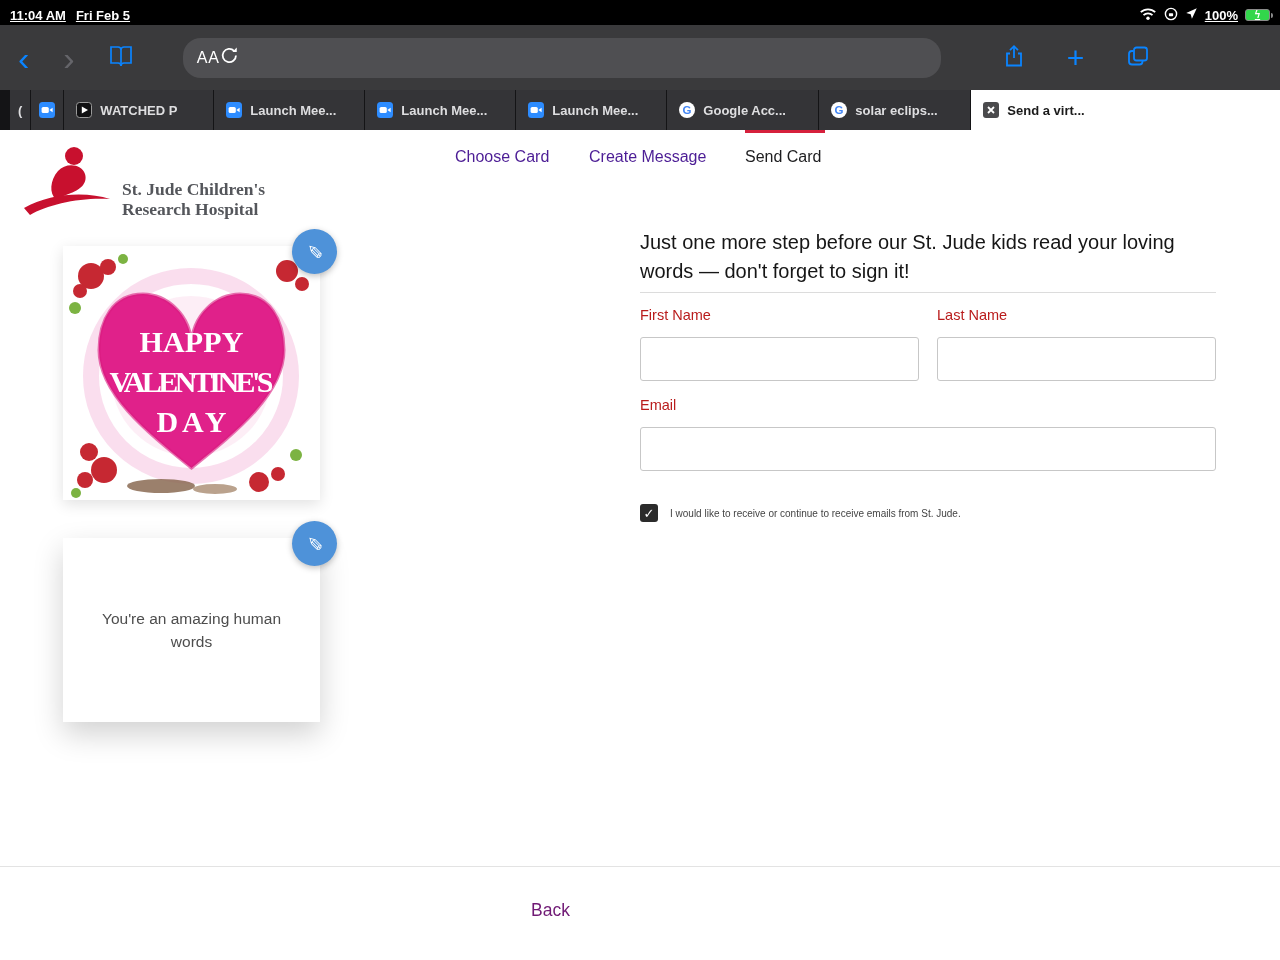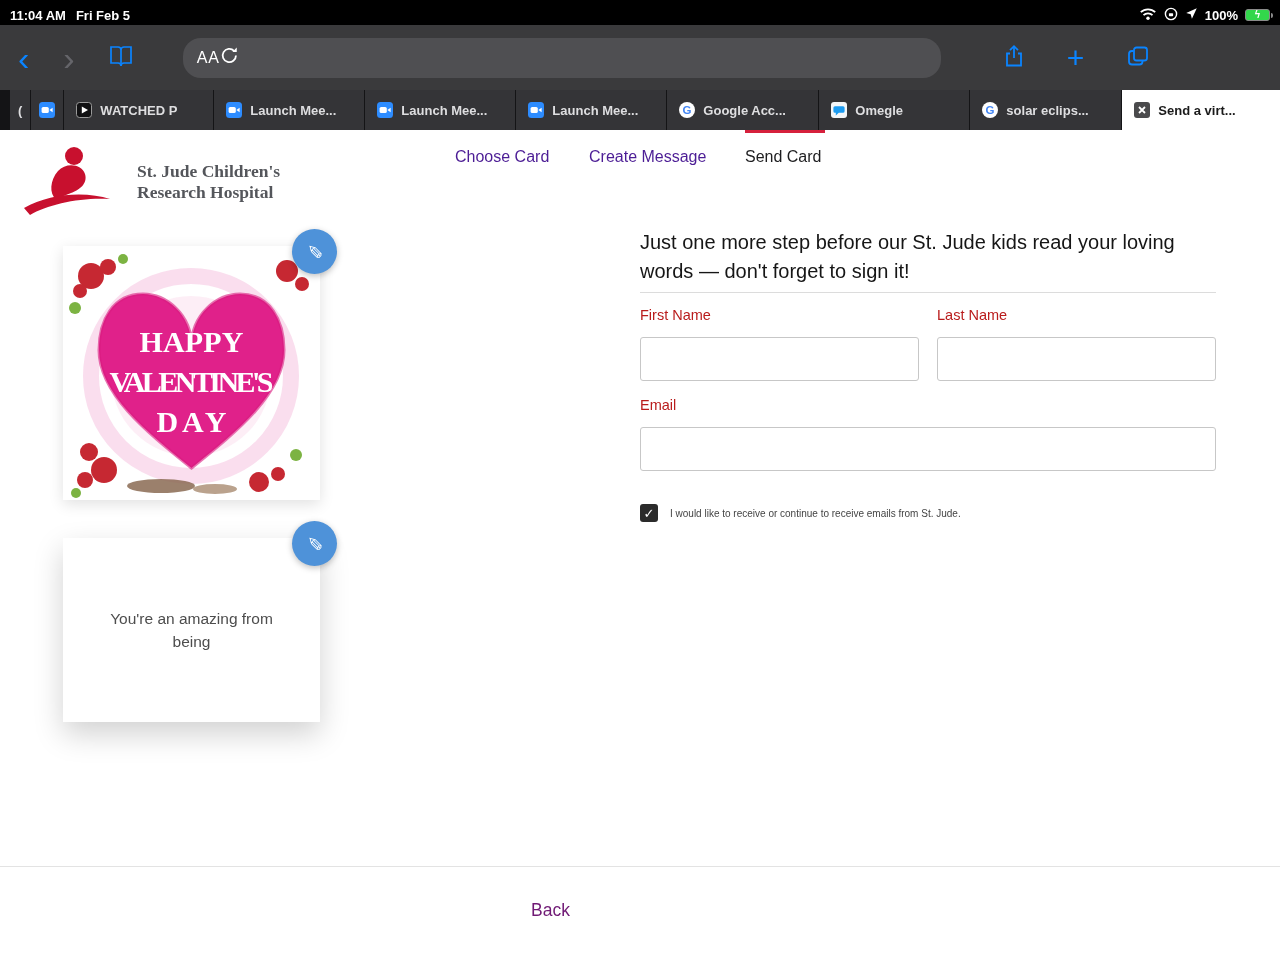--- a/index.html
+++ b/index.html
@@ -3,21 +3,21 @@
 <meta charset="utf-8">
 <style>
   * { margin:0; padding:0; box-sizing:border-box; }
   html,body { width:1280px; height:960px; background:#000; }
   .screen { position:relative; width:1280px; height:960px; overflow:hidden;
             font-family:"Liberation Sans", sans-serif; background:#fff; }
 
   
   .statusbar { position:absolute; top:0; left:0; right:0; height:25px; background:#000;
                color:#fff; display:flex; justify-content:space-between; align-items:center;
-               padding:15px 10px; font-size:13px; font-weight:700; }
+               padding:15px 10px; font-size:13px; font-weight:700;text-decoration:underline; }
   .statusbar .left { display:flex; gap:10px; align-items:center; }
   .statusbar .right { display:flex; gap:7px; align-items:center; }
   .batt { position:relative; width:25px; height:12px; border:1px solid #8a8a8a; border-radius:3px; background:#32d74b; display:flex; align-items:center; justify-content:center; }
   .batt .bolt { color:#fff; font-size:10px; line-height:1; font-weight:700; }
   .batt::after { content:""; position:absolute; right:-4px; top:3px; width:2.5px; height:5px; background:#8a8a8a; border-radius:0 2px 2px 0; }
 
   
   .toolbar { position:absolute; top:25px; left:0; right:0; height:65px; background:#3a3a3c;
              display:flex; align-items:center; padding:0 18px; }
   .navgrp { display:flex; align-items:center; gap:34px; margin-right:50px; }
@@ -43,21 +43,21 @@
   .favicon { width:16px; height:16px; flex:0 0 16px; }
 
   
   .content { position:absolute; top:130px; left:0; right:0; bottom:0; background:#fff; }
 
   .step-indicator { position:absolute; top:0; left:745px; width:80px; height:3px; background:#d6203c; }
   .step { position:absolute; top:18px; font-size:16px; color:#4c1d95; }
   .step.active { color:#1d1d1f; }
   .step.s0 { left:455px; } .step.s1 { left:589px; } .step.s2 { left:745px; }
 
-  .logo { position:absolute; left:20px; top:14px; display:flex; align-items:center; gap:25px; }
+  .logo { position:absolute; left:20px; top:14px; display:flex; align-items:flex-end; gap:10px; }
   .logo-text { font-family:"Liberation Serif", serif; font-weight:700; font-size:17.5px;
                color:#54565b; line-height:1.18; }
 
   .card-front { position:absolute; left:63px; top:116px; width:257px; height:254px;
                 background:#fff; box-shadow:0 4px 14px rgba(0,0,0,.12); }
   .card-msg   { position:absolute; left:63px; top:408px; width:257px; height:184px;
                 background:#fff; box-shadow:0 12px 28px rgba(0,0,0,.18);
                 display:flex; align-items:center; justify-content:center; }
   .card-msg .txt { width:200px; text-align:center; color:#4d4d4d; font-size:15.5px; line-height:1.5; }
   .edit-btn { position:absolute; width:45px; height:45px; border-radius:50%; background:#4e92d9;
@@ -209,27 +209,20 @@
           <path d="M10.4 8l3.2-2.2v4.4Z" fill="#fff"></path>
         </svg>
       <span>Launch Mee...</span>
     </div>
     <div class="tab" style="width:152px">
       <svg class="favicon" viewBox="0 0 16 16">
           <circle cx="8" cy="8" r="8" fill="#fff"></circle>
           <text x="8" y="12.2" text-anchor="middle" font-size="11.5" font-weight="bold" fill="#4285F4" font-family="Liberation Sans, sans-serif">G</text>
         </svg>
       <span>Google Acc...</span>
-    </div>
-    <div class="tab" style="width:151px">
-      <svg class="favicon" viewBox="0 0 16 16">
-          <rect width="16" height="16" rx="3" fill="#f4f6f8"></rect>
-          <path d="M4 4.2h8a1.6 1.6 0 0 1 1.6 1.6v3.4a1.6 1.6 0 0 1-1.6 1.6H7.8l-3 2.6v-2.6H4a1.6 1.6 0 0 1-1.6-1.6V5.8A1.6 1.6 0 0 1 4 4.2Z" fill="#1c9bf0"></path>
-        </svg>
-      <span>Omegle</span>
     </div>
     <div class="tab" style="width:152px">
       <svg class="favicon" viewBox="0 0 16 16">
           <circle cx="8" cy="8" r="8" fill="#fff"></circle>
           <text x="8" y="12.2" text-anchor="middle" font-size="11.5" font-weight="bold" fill="#4285F4" font-family="Liberation Sans, sans-serif">G</text>
         </svg>
       <span>solar eclips...</span>
     </div>
     <div class="tab active">
       <svg class="favicon" viewBox="0 0 16 16">
@@ -292,21 +285,21 @@
           <text x="128.5" y="146" font-size="30" textLength="164">VALENTINE'S</text>
           <text x="128.5" y="186" font-size="30" textLength="70">DAY</text>
         </g>
       </svg>
     </div>
     <div class="edit-btn e1">
       <span class="pencil">✎</span>
     </div>
 
     <div class="card-msg">
-      <div class="txt">You're an amazing from being</div>
+      <div class="txt">You're an amazing human words</div>
     </div>
     <div class="edit-btn e2">
       <span class="pencil">✎</span>
     </div>
 
     <div class="form-heading">Just one more step before our St. Jude kids read your loving words — don't forget to sign it!</div>
     <div class="rule1"></div>
 
     <label class="flabel lbl-first">First Name</label>
     <label class="flabel lbl-last">Last Name</label>

